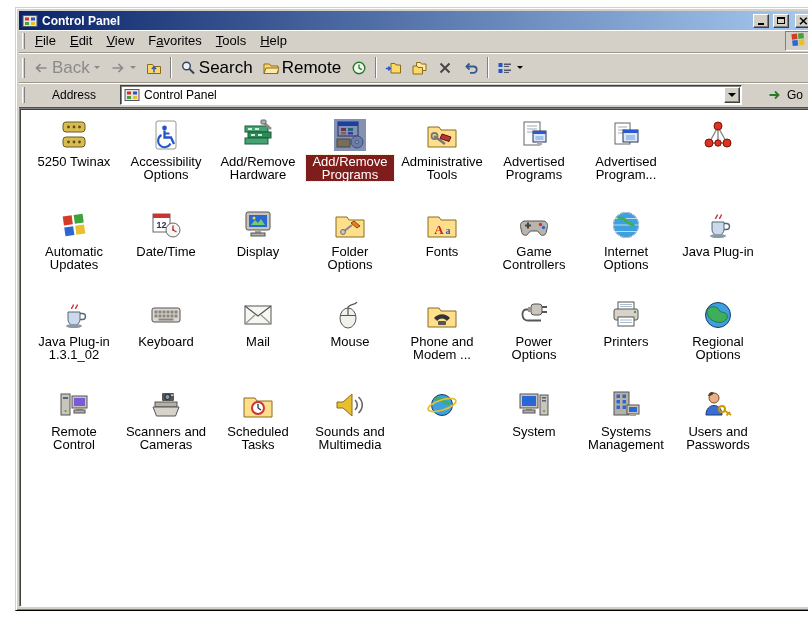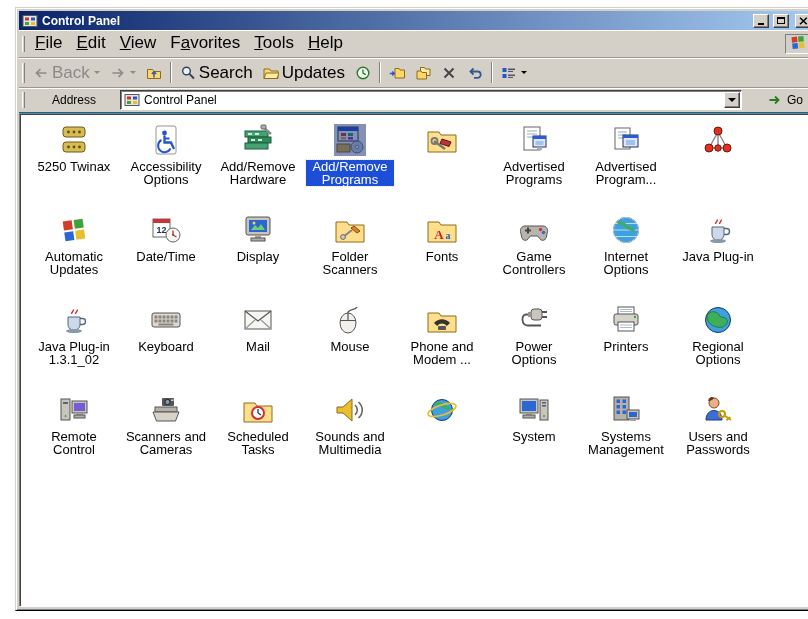--- a/index.html
+++ b/index.html
@@ -35,21 +35,21 @@
   
   .menubar {
     flex: 0 0 22px; display: flex; align-items: center; padding: 0 2px;
     border-bottom: 1px solid #9a968c; box-shadow: inset 0 1px 0 #fff;
   }
   .grip {
     width: 3px; height: 16px; margin: 0 3px 0 1px; flex: 0 0 auto;
     border-left: 1px solid #fff; border-right: 1px solid #808080;
   }
   .menu-items { display: flex; align-items: center; }
-  .menu-item { font-size: 17px; padding: 3px 7px 4px; color: #000; white-space: nowrap; }
+  .menu-item { font-size: 13px; padding: 3px 7px 4px; color: #000; white-space: nowrap; }
   .menu-item u { text-decoration: underline; }
   .winlogo {
     margin-left: auto; width: 26px; height: 20px;
     border: 1px solid; border-color: #808080 #fff #fff #808080;
     display: flex; align-items: center; justify-content: center; background: #d4d0c8;
   }
   
   .toolbar {
     flex: 0 0 30px; display: flex; align-items: center; padding: 1px 2px;
     border-bottom: 1px solid #9a968c; box-shadow: inset 0 1px 0 #fff;
@@ -107,21 +107,21 @@
   .item { width: 92px; height: 90px; display: flex; flex-direction: column; align-items: center; }
   .icon32 { width: 32px; height: 32px; position: relative; flex: 0 0 auto; }
   .item.selected .icon32::after {
     content: ""; position: absolute; left: 0; top: 0; right: 0; bottom: 0;
     background: rgba(10, 36, 106, 0.5);
   }
   .label {
     margin-top: 4px; font-size: 13px; line-height: 13px; text-align: center;
     max-width: 88px; color: #000; padding: 0 2px;
   }
-  .item.selected .label { background: #1d4ed8; color: #fff; outline: 1px dotted #e8e8c8; }
+  .item.selected .label { background: #7f1d1d; color: #fff; outline: 1px dotted #e8e8c8; }
 </style>
 </head>
 <body>
 
 <div class="window">
   <div class="titlebar">
     <span class="title-icon" id="title-icon">
         <svg viewBox="0 0 16 16" width="16" height="16" aria-hidden="true">
           <rect x="1" y="2.5" width="14" height="11" fill="#e8e4dc" stroke="#556"></rect>
           <rect x="3" y="4.5" width="4" height="3" fill="#cc3333"></rect>
@@ -204,21 +204,21 @@
           </span>
           <span class="tb-label">Search</span>
         </div>
         <div class="tb-btn">
           <span class="tb-icon">
             <svg viewBox="0 0 16 16" width="16" height="16" aria-hidden="true">
               <path d="M1 4h5.5l1.5 2H15v7.5H1z" fill="#ffd769" stroke="#8a6d1a"></path>
               <path d="M1 13.5L3 8h13l-2 5.5z" fill="#ffe9a8" stroke="#8a6d1a"></path>
             </svg>
           </span>
-          <span class="tb-label">Updates</span>
+          <span class="tb-label">Remote</span>
         </div>
         <div class="tb-btn">
           <span class="tb-icon">
             <svg viewBox="0 0 16 16" width="16" height="16" aria-hidden="true">
               <circle cx="8" cy="8" r="5.8" fill="#eef6ee" stroke="#2a7a2a" stroke-width="1.4"></circle>
               <path d="M8 4.5V8l2.8 1.6" fill="none" stroke="#2a7a2a" stroke-width="1.3"></path>
             </svg>
           </span>
         </div>
         <div class="tb-sep"></div>
@@ -355,20 +355,21 @@
             </svg></div>
           <div class="label">Add/Remove Programs</div>
         </div>
         <div class="item">
           <div class="icon32"><svg viewBox="0 0 32 32" width="32" height="32" aria-hidden="true">
               <path d="M2 8h11l2 3h15v17H2z" fill="#ffdf8c" stroke="#8a6d1a"></path>
               <path d="M8 17l11 8" stroke="#777" stroke-width="2.4"></path>
               <circle cx="8.5" cy="17" r="3" fill="none" stroke="#777" stroke-width="1.8"></circle>
               <path d="M16 15l9 3-2 4.5-9-3z" fill="#bb3333" stroke="#661111"></path>
             </svg></div>
+          <div class="label">Administrative Tools</div>
         </div>
         <div class="item">
           <div class="icon32"><svg viewBox="0 0 32 32" width="32" height="32" aria-hidden="true">
               <rect x="6" y="3" width="16" height="23" fill="#fff" stroke="#666"></rect>
               <path d="M9 7h10M9 10h10M9 13h6" stroke="#99aabb" stroke-width="1.1"></path>
               <rect x="15" y="12" width="13" height="11" fill="#dfe7f4" stroke="#223355"></rect>
               <rect x="15" y="12" width="13" height="3" fill="#2a5bd7"></rect>
               <rect x="17.5" y="17" width="8" height="4" fill="#9fc3ef"></rect>
               <rect x="19" y="23" width="5" height="3" fill="#aab"></rect>
             </svg></div>
@@ -426,21 +427,21 @@
             </svg></div>
           <div class="label">Display</div>
         </div>
         <div class="item">
           <div class="icon32"><svg viewBox="0 0 32 32" width="32" height="32" aria-hidden="true">
               <path d="M2 8h11l2 3h15v17H2z" fill="#ffdf8c" stroke="#8a6d1a"></path>
               <path d="M9 23l9-7" stroke="#888" stroke-width="2.2"></path>
               <path d="M17 14l3-2 6 5-3 2z" fill="#e67e22" stroke="#8a4a0e"></path>
               <circle cx="9" cy="23" r="2.4" fill="#ccc" stroke="#666"></circle>
             </svg></div>
-          <div class="label">Folder Scanners</div>
+          <div class="label">Folder Options</div>
         </div>
         <div class="item">
           <div class="icon32"><svg viewBox="0 0 32 32" width="32" height="32" aria-hidden="true">
               <path d="M2 8h11l2 3h15v17H2z" fill="#ffdf8c" stroke="#8a6d1a"></path>
               <text x="13" y="25" font-size="13" font-weight="bold" text-anchor="middle" fill="#cc2222" font-family="serif">A</text>
               <text x="22" y="25" font-size="10" font-weight="bold" text-anchor="middle" fill="#2456c8" font-family="serif">a</text>
             </svg></div>
           <div class="label">Fonts</div>
         </div>
         <div class="item">

